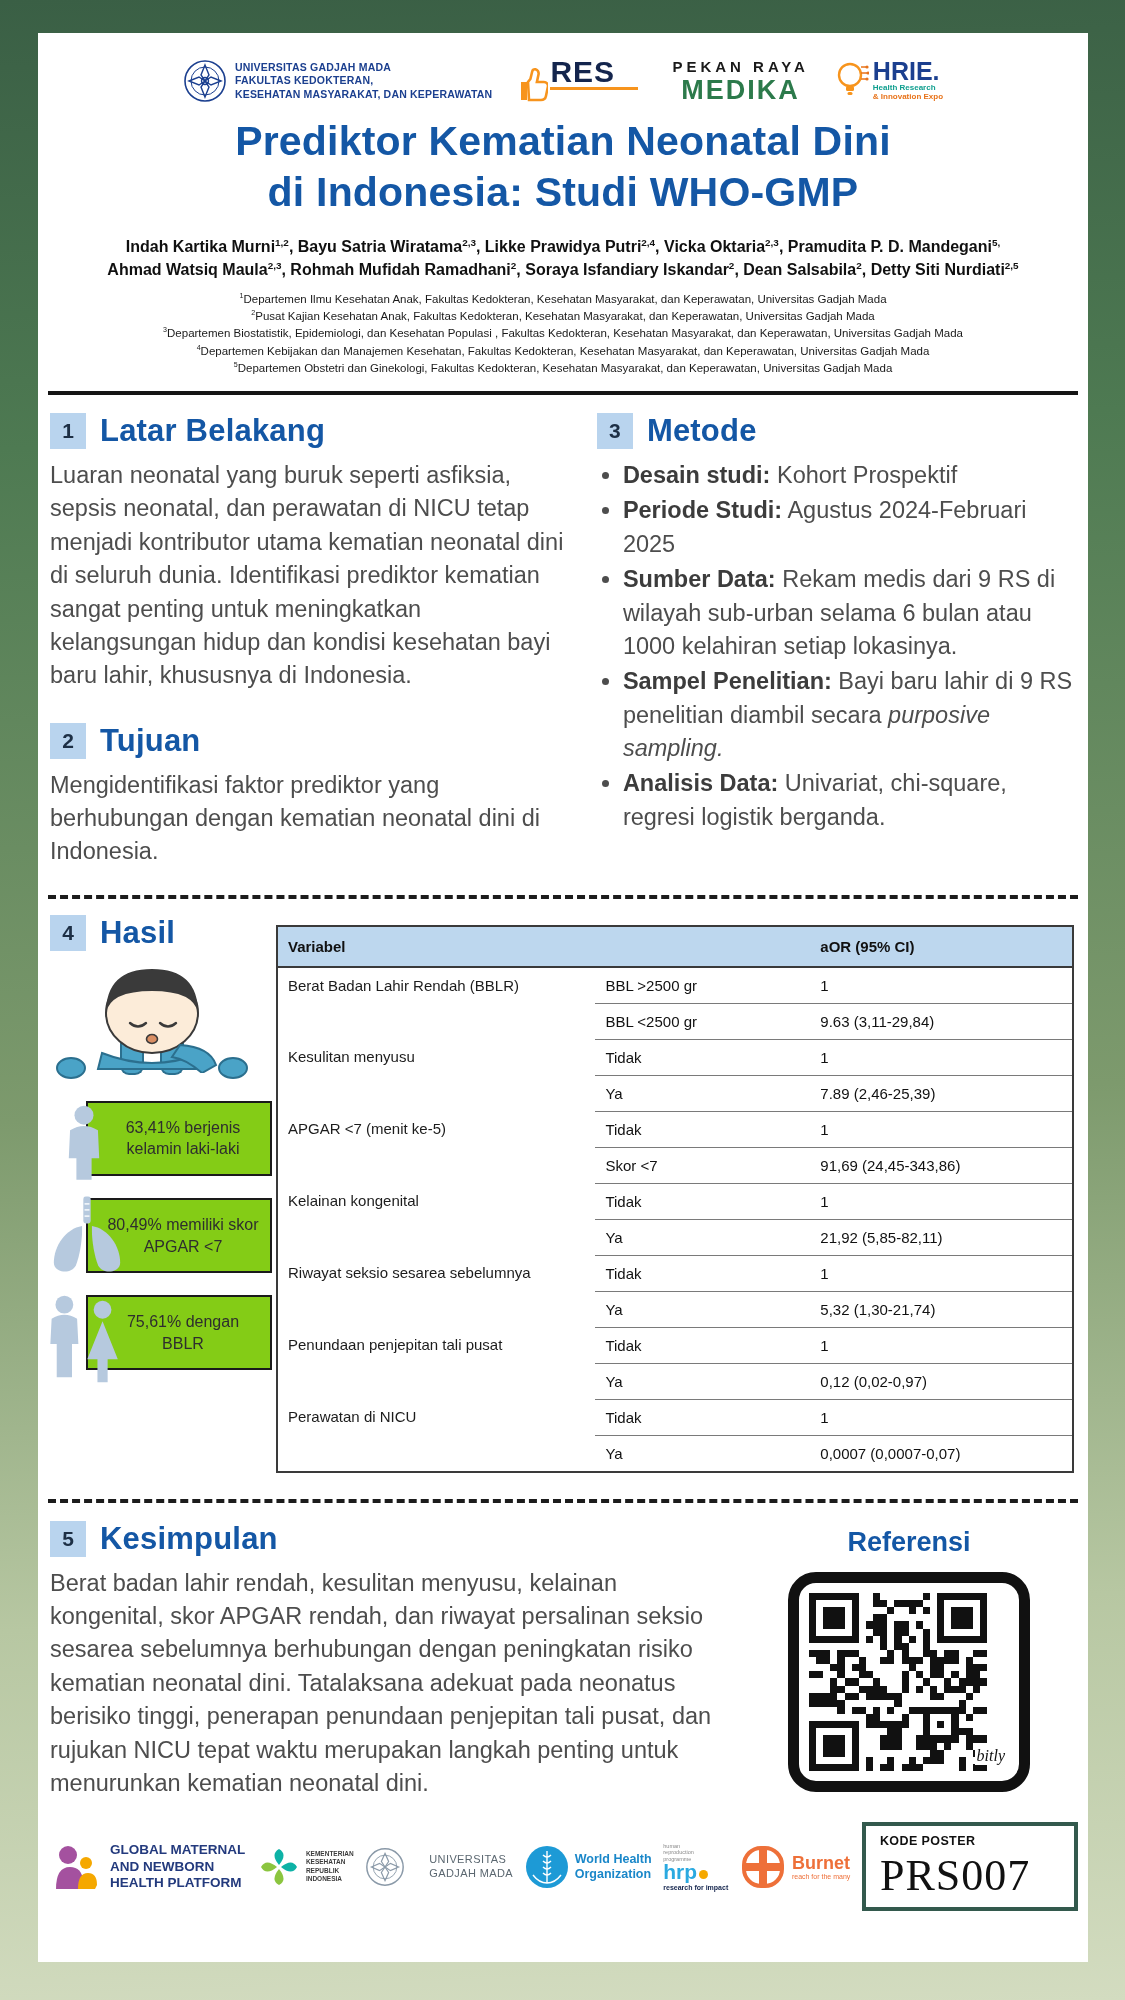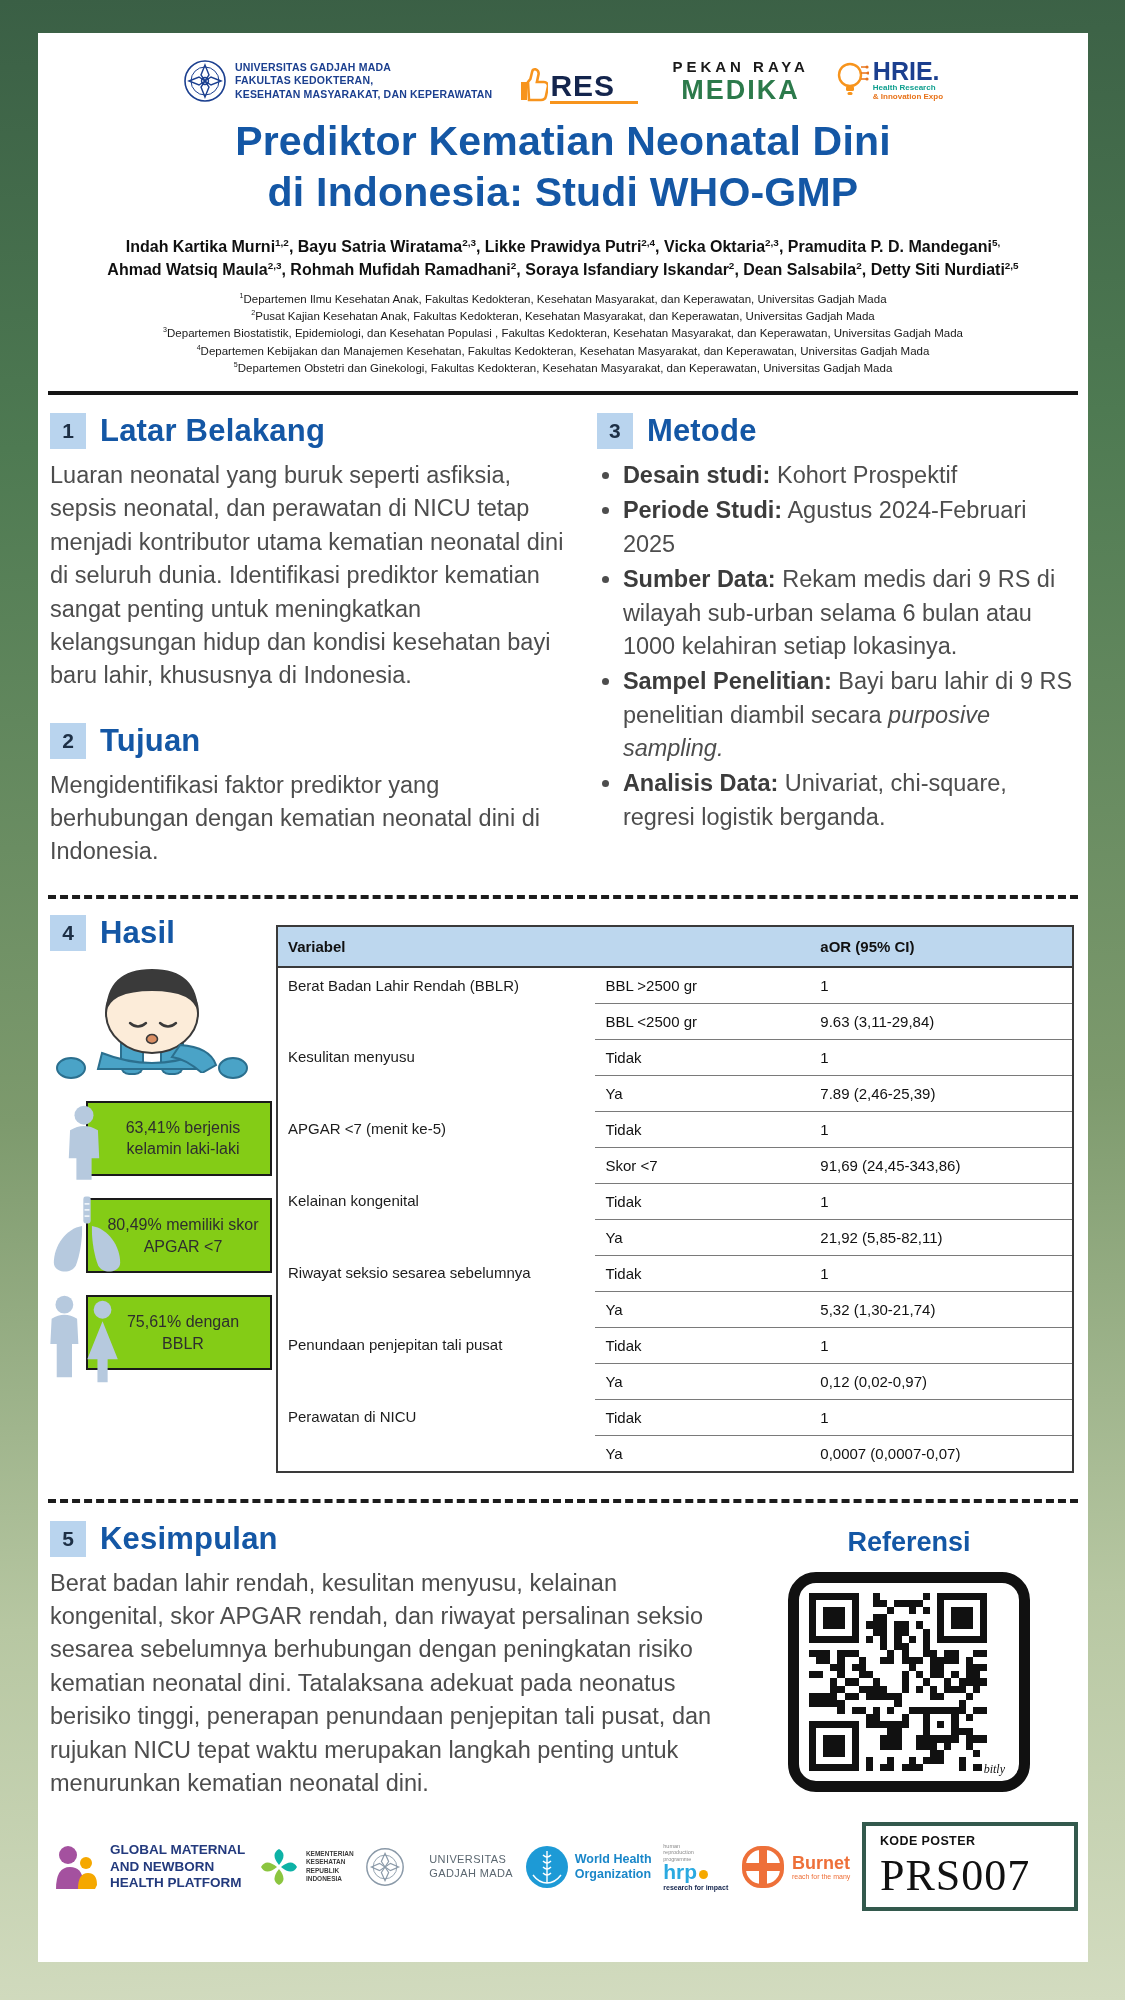--- a/index.html
+++ b/index.html
@@ -7,21 +7,21 @@
        font-family:"Liberation Sans","DejaVu Sans",sans-serif;
        background:linear-gradient(178deg,#3a5f45 0%,#4e7a52 22%,#7d9a6d 55%,#b7c7a2 80%,#d3dcc0 100%);}
   .card{position:absolute;left:38px;top:33px;width:1050px;height:1929px;background:#ffffff;
         padding:0;box-sizing:border-box;overflow:hidden;}
   sup{font-size:62%;vertical-align:super;line-height:0;}
 
   
   .logo-row{display:flex;justify-content:center;align-items:center;gap:26px;margin-top:22px;height:52px;}
   .ugm-h{display:flex;align-items:center;gap:8px;justify-content:space-between;}
   .ugm-h .txt{font-size:10.5px;font-weight:bold;color:#1b3f8f;line-height:1.25;letter-spacing:.2px;}
-  .res-h{display:flex;align-items:flex-end;gap:2px;}
+  .res-h{display:flex;align-items:flex-start;gap:2px;}
   .res-word{font-size:30px;font-weight:900;color:#14254d;letter-spacing:1px;line-height:.9;}
   .res-bar{width:88px;height:3px;background:#f7941d;margin-top:2px;}
   .pekan{text-align:center;line-height:1;margin-left:8px;}
   .pekan .l1{font-size:15px;font-weight:800;color:#1a1a1a;letter-spacing:4px;}
   .pekan .l2{font-size:27px;font-weight:900;color:#2c7a4b;letter-spacing:2px;margin-top:3px;}
   .hrie{display:flex;align-items:center;gap:4px;}
   .hrie .big{font-size:25px;font-weight:900;color:#1b3f8f;line-height:.95;}
   .hrie .small1{font-size:8px;font-weight:bold;color:#0e9e8e;line-height:1.1;}
   .hrie .small2{font-size:8px;font-weight:bold;color:#e8731a;line-height:1.1;}
 
@@ -68,22 +68,22 @@
   td.ccell{width:27%;}
   td.acell{width:33%;}
   td.sep{border-top:1.5px solid #7a7a7a;}
 
   
   .concl{display:grid;grid-template-columns:1fr 330px;gap:24px;padding:18px 14px 0 12px;box-sizing:border-box;}
   .ref-title{color:#1457a5;font-weight:800;font-size:27px;text-align:center;margin-top:6px;}
   .qr-outer{width:200px;margin:14px auto 0 auto;border:11px solid #111;border-radius:28px;background:#fff;
             padding:10px;position:relative;}
   .qr-outer svg{display:block;}
-  .bitly{position:absolute;right:12px;bottom:4px;background:#fff;font-family:"Liberation Serif",serif;
-         font-style:italic;font-size:12px;color:#111;padding:0 2px;}
+  .bitly{position:absolute;right:12px;bottom:16px;background:#fff;font-family:"Liberation Serif",serif;
+         font-style:italic;font-size:16px;color:#111;padding:0 2px;}
 
   
   .footer{display:flex;align-items:center;justify-content:space-between;padding:22px 10px 0 12px;}
   .gmnhp{display:flex;align-items:center;gap:8px;}
   .gmnhp .txt{font-size:13.5px;font-weight:800;color:#233a7d;line-height:1.2;}
   .kemen{display:flex;align-items:center;gap:5px;}
   .kemen .txt{font-size:6.5px;font-weight:bold;color:#3c3c3c;line-height:1.3;}
   .ugm-f{display:flex;align-items:center;gap:24px;}
   .ugm-f .txt{font-size:11px;color:#5b6770;line-height:1.25;letter-spacing:.4px;}
   .who{display:flex;align-items:center;gap:6px;}

